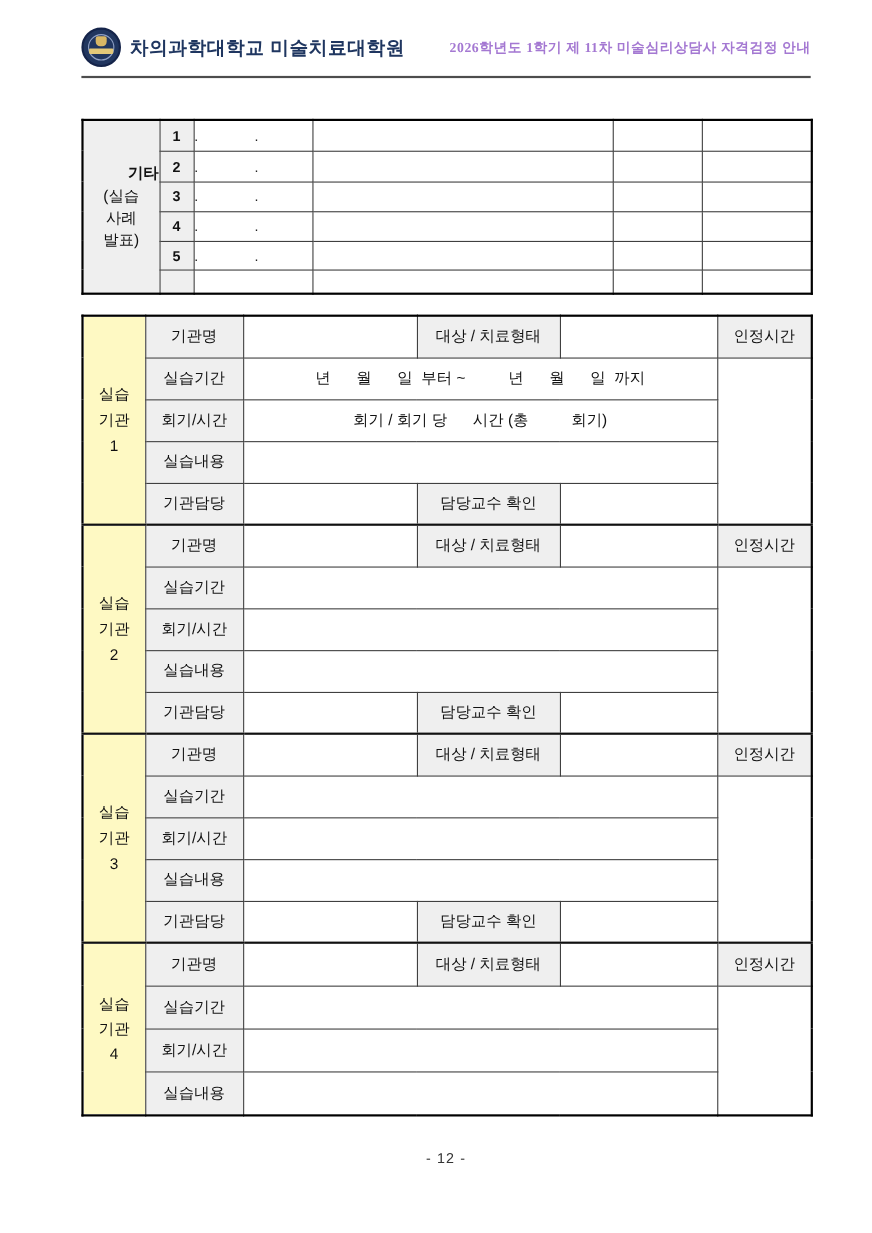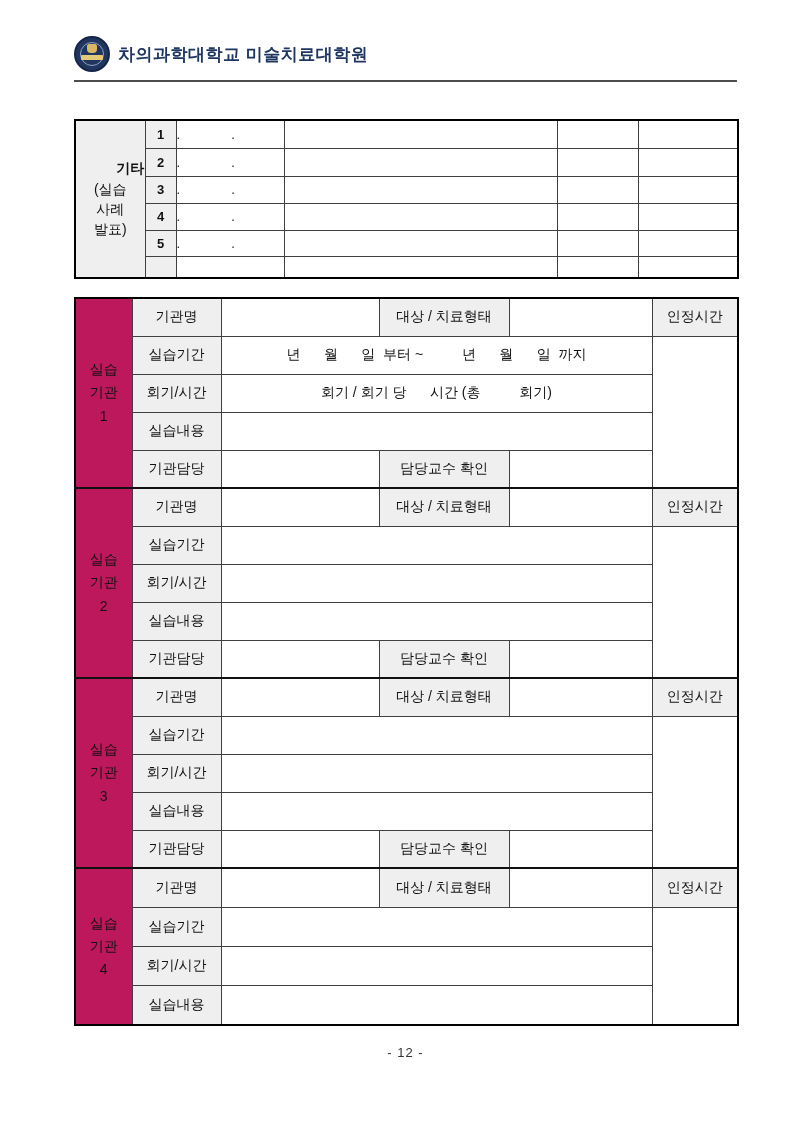--- a/index.html
+++ b/index.html
@@ -5,21 +5,21 @@
   * { margin:0; padding:0; box-sizing:border-box; }
   body { background:#ffffff; font-family:"Liberation Sans","DejaVu Sans",sans-serif; }
   .page {
     position:relative; width:793px; height:1121px; background:#ffffff;
     overflow:hidden;
   }
   .content { margin-left:74px; width:663px; }
 
   
   .header {
-    padding-top:36px;
+    padding-top:25px;
     display:flex; align-items:center;
     border-bottom:2px solid #4d4d4d;
     padding-bottom:8px;
   }
   .logo {
     width:36px; height:36px; border-radius:50%;
     background:#21365f; border:2px solid #15244a;
     position:relative; flex:0 0 auto; margin-right:8px;
   }
   .logo .ring {
@@ -55,21 +55,21 @@
 
   
   .tbl-etc { margin-top:37px; border:2px solid #000; }
   .etc-head { line-height:1.45; }
   .etc-head .b { font-weight:bold;margin-left:40px; }
   .num { font-weight:bold; font-size:13px; }
   .dots { font-size:13px; color:#222; word-spacing:22px; white-space:pre; }
 
   
   .tbl-prac { margin-top:18px; border:2px solid #000; }
-  .sec-name { line-height:1.65; background:#be185d; }
+  .sec-name { line-height:1.65; background:#fef9c3; }
   .sec-top td { border-top:2px solid #111; }
   .ph { white-space:pre; font-size:14px; }
 
   
   .footer {
     position:absolute; top:1045px; left:74px; width:663px;
     text-align:center; font-size:13px; color:#333; letter-spacing:1px;
   }
 </style>
 </head>
@@ -78,20 +78,21 @@
 <div class="page">
   <div class="content">
 
     <div class="header">
       <div class="logo">
         <div class="ring"></div>
           <div class="crest"></div>
           <div class="band"></div>
       </div>
       <div class="uni-title">차의과학대학교 미술치료대학원</div>
+      <div class="doc-subtitle">2026학년도 1학기 제 11차 미술심리상담사 자격검정 안내</div>
     </div>
 
     <table class="tbl-etc">
       <colgroup>
         <col style="width:70px">
           <col style="width:31px">
           <col style="width:108px">
         <col style="width:273px">
           <col style="width:81px">
           <col style="width:100px">

